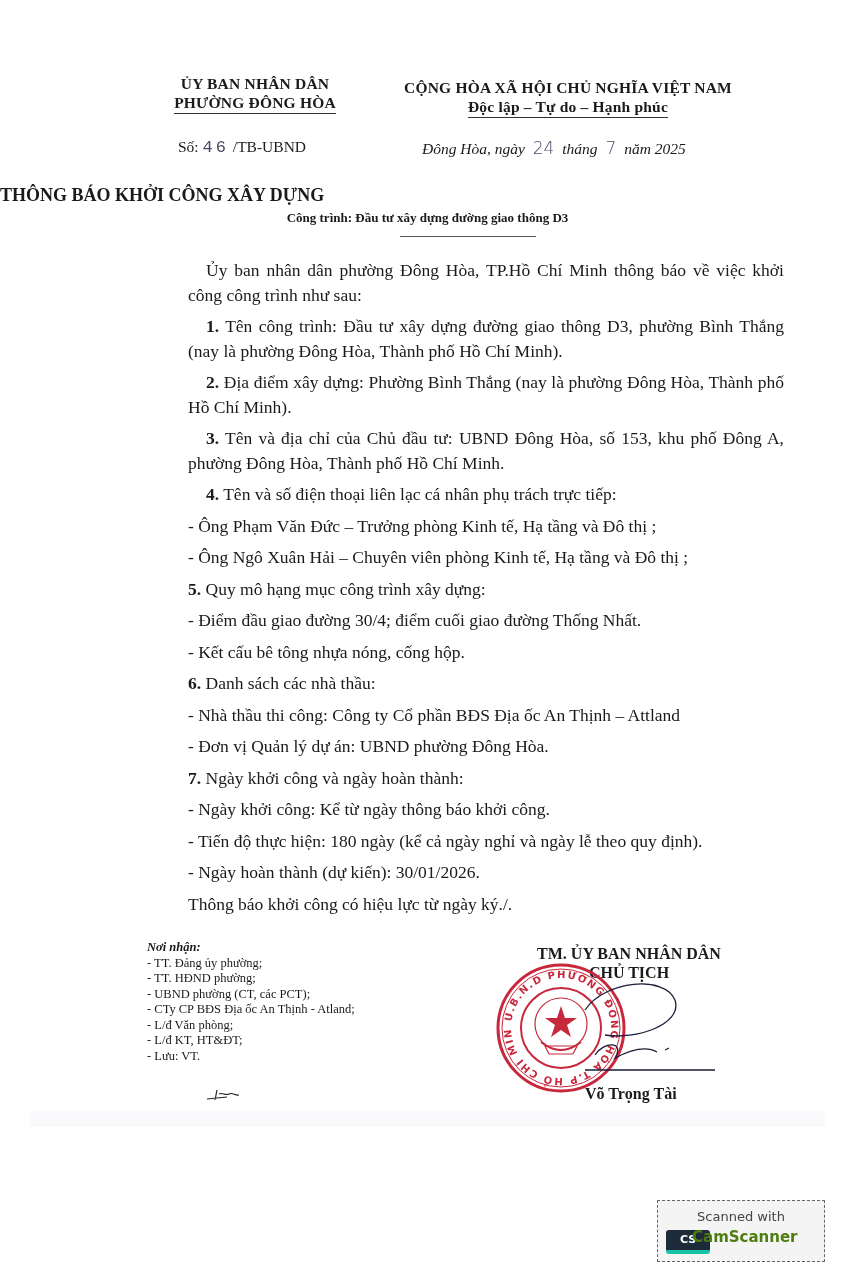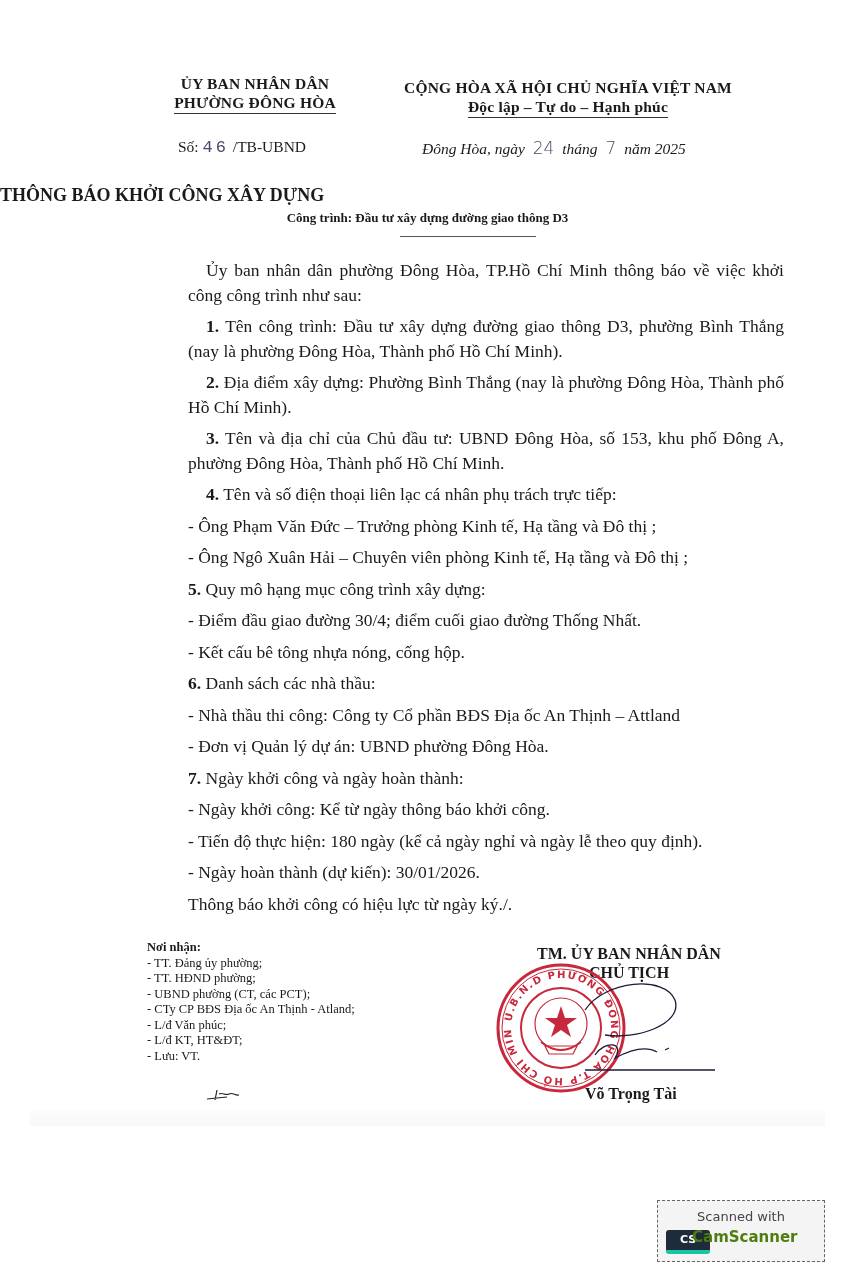--- a/index.html
+++ b/index.html
@@ -17,21 +17,21 @@
   .title { left:0; width:855px; top:184px; font-weight:bold; font-size:18px; line-height:22px; }
   .subtitle { left:0; width:855px; top:207px; text-align:center; font-weight:bold; font-size:13px; line-height:22px; }
   .sub-rule { left:400px; top:236px; width:136px; height:0; border-top:1px solid #555; }
   .body { left:188px; top:258px; width:596px; font-size:17.5px; line-height:24.5px; }
   .p { margin:0; }
   .indent { text-indent:18px; margin-left:0; }
   .just { text-align:justify; text-align-last:left; }
   .gap { margin-top:7px; }
   .b { font-weight:bold; }
   .recv { left:147px; top:940px; font-size:12.5px; line-height:15.5px; }
-  .recv-h { font-weight:bold; }
+  .recv-h { font-weight:bold; font-style:italic; }
   .sign { left:498px; top:944px; width:262px; text-align:center; font-weight:bold; font-size:16px; line-height:19px; }
   .signer { left:585px; top:1085px; font-weight:bold; font-size:16px; }
   .seal { left:495px; top:962px; width:132px; height:132px; }
   .camscan { left:657px; top:1200px; width:166px; height:60px; border:1.5px dashed #666; background:#f4f4f4;
              font-family:"DejaVu Sans", sans-serif; }
   .cs-top { position:absolute; left:0; width:166px; top:8px; text-align:center; font-size:13px; color:#444; }
   .cs-logo { position:absolute; left:8px; top:29px; width:44px; height:24px; background:#1d2b3a; border-radius:3px;
              color:#fff; font-size:11px; font-weight:bold; text-align:center; line-height:20px; border-bottom:4px solid #19c3a5; box-sizing:border-box; }
   .cs-name { position:absolute; left:34px; top:27px; font-size:15px; color:#4d7c0f; font-weight:bold; }
   .shadow-band { left:30px; top:1110px; width:795px; height:16px; background:linear-gradient(#fbfbfd,#f5f4f8); opacity:0.7; }
@@ -92,21 +92,21 @@
   <p class="p gap">- Ngày hoàn thành (dự kiến): 30/01/2026.</p>
   <p class="p gap">Thông báo khởi công có hiệu lực từ ngày ký./.</p>
 </div>
 
 <div class="abs recv">
   <div class="recv-h">Nơi nhận:</div>
   <div>- TT. Đảng ủy phường;</div>
   <div>- TT. HĐND phường;</div>
   <div>- UBND phường (CT, các PCT);</div>
   <div>- CTy CP BĐS Địa ốc An Thịnh - Atland;</div>
-  <div>- L/đ Văn phúc;</div>
+  <div>- L/đ Văn phòng;</div>
   <div>- L/đ KT, HT&amp;ĐT;</div>
   <div>- Lưu: VT.</div>
 </div>
 <svg class="abs" style="left:205px;top:1088px;" width="40" height="16">
   <path d="M2 11 L22 9 M12 2 L10 12 M14 6 C18 4 20 8 24 6 C28 4 30 8 34 7" stroke="#222" stroke-width="1.2" fill="none"></path>
 </svg>
 
 <div class="abs sign">
   <div>TM. ỦY BAN NHÂN DÂN</div>
   <div>CHỦ TỊCH</div>

